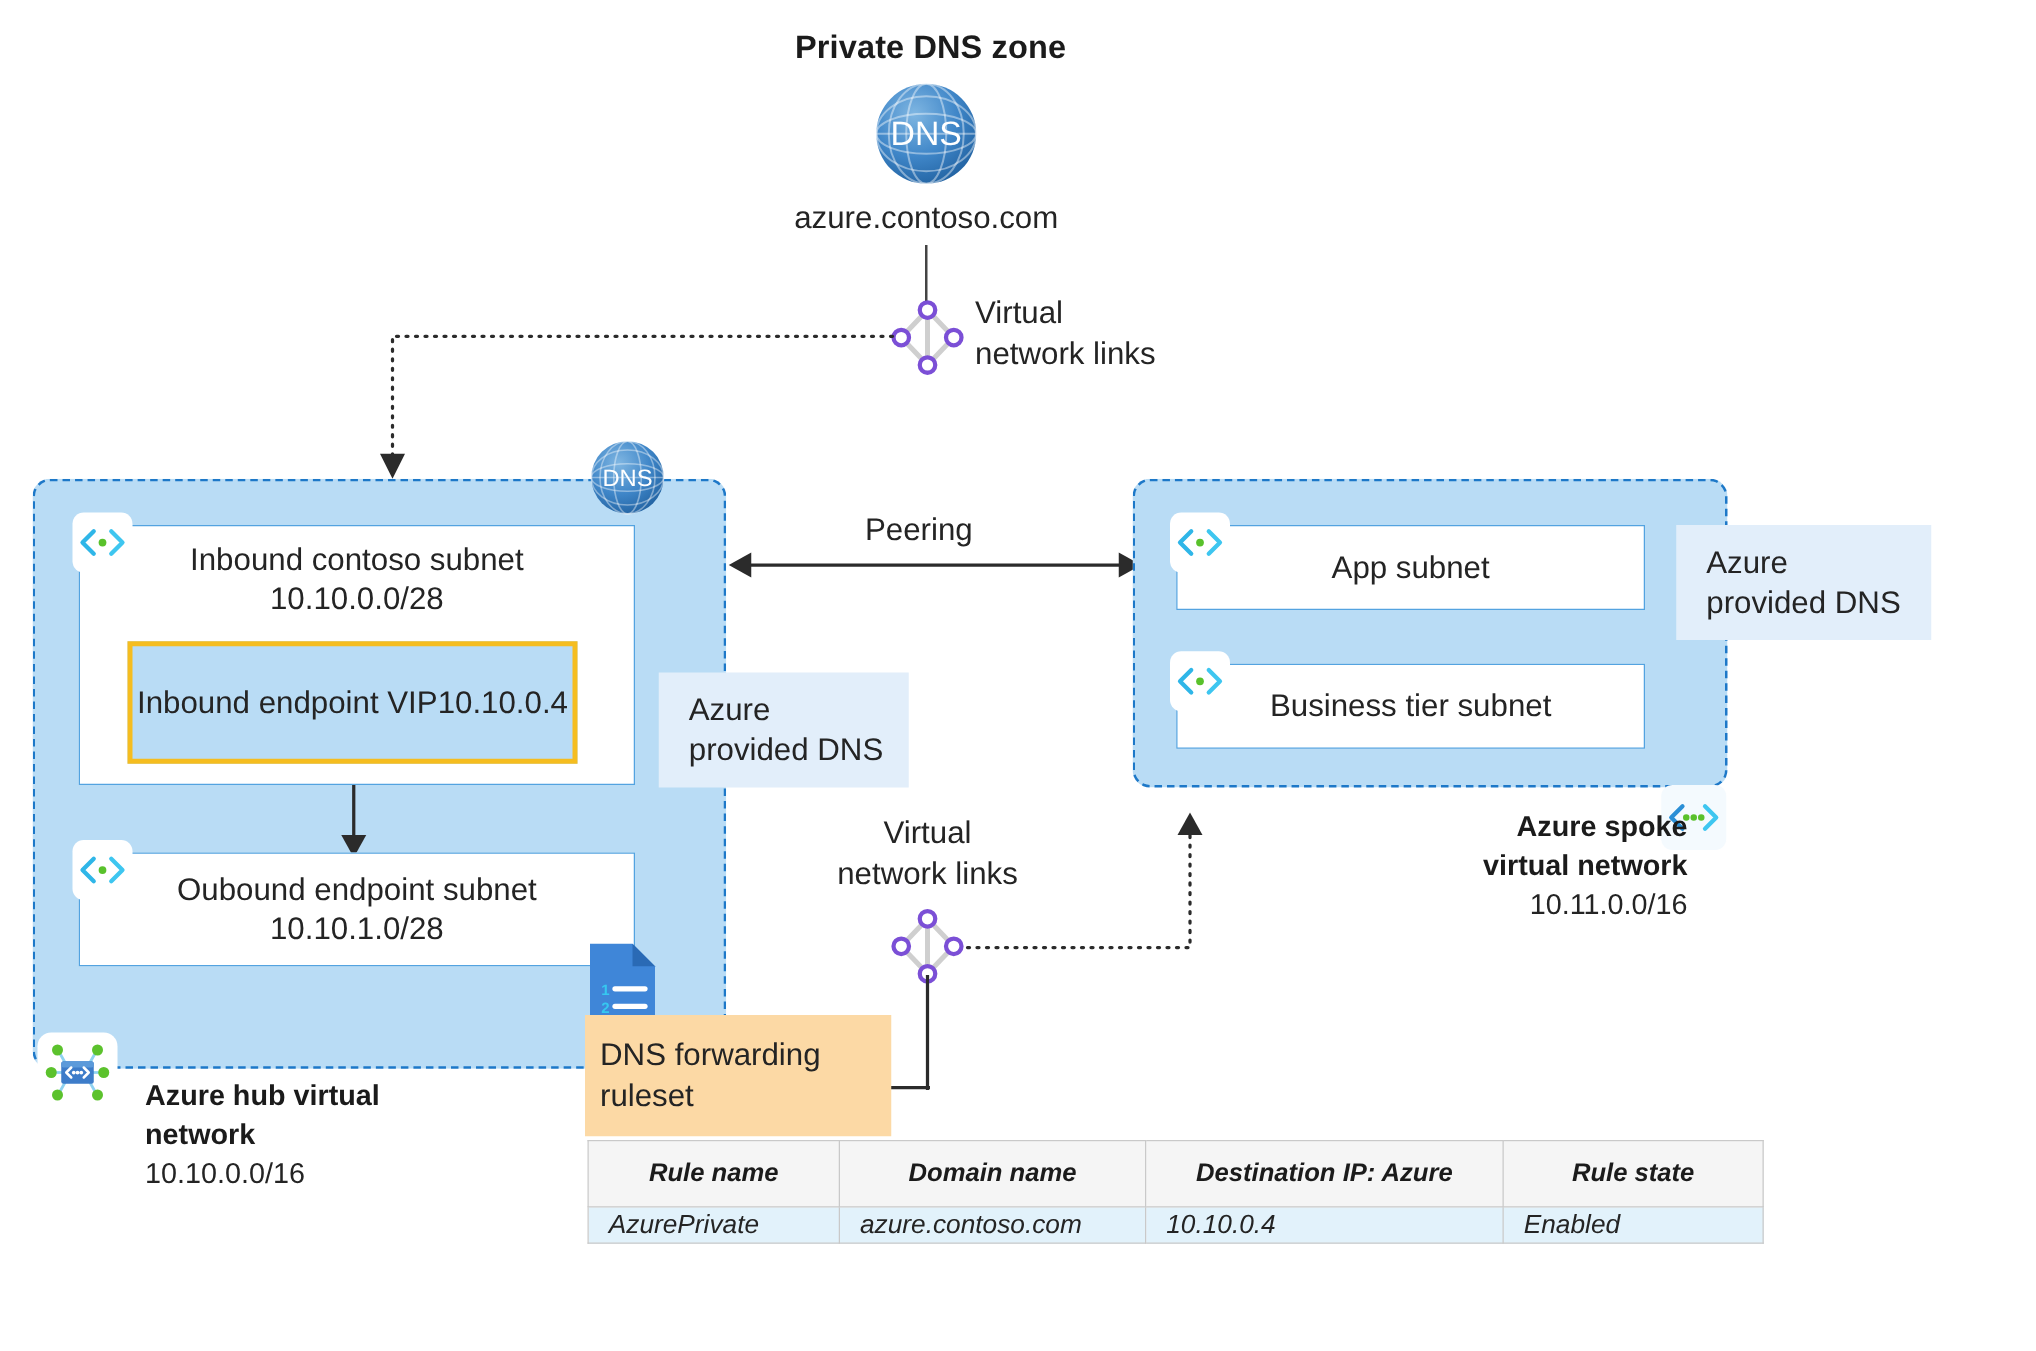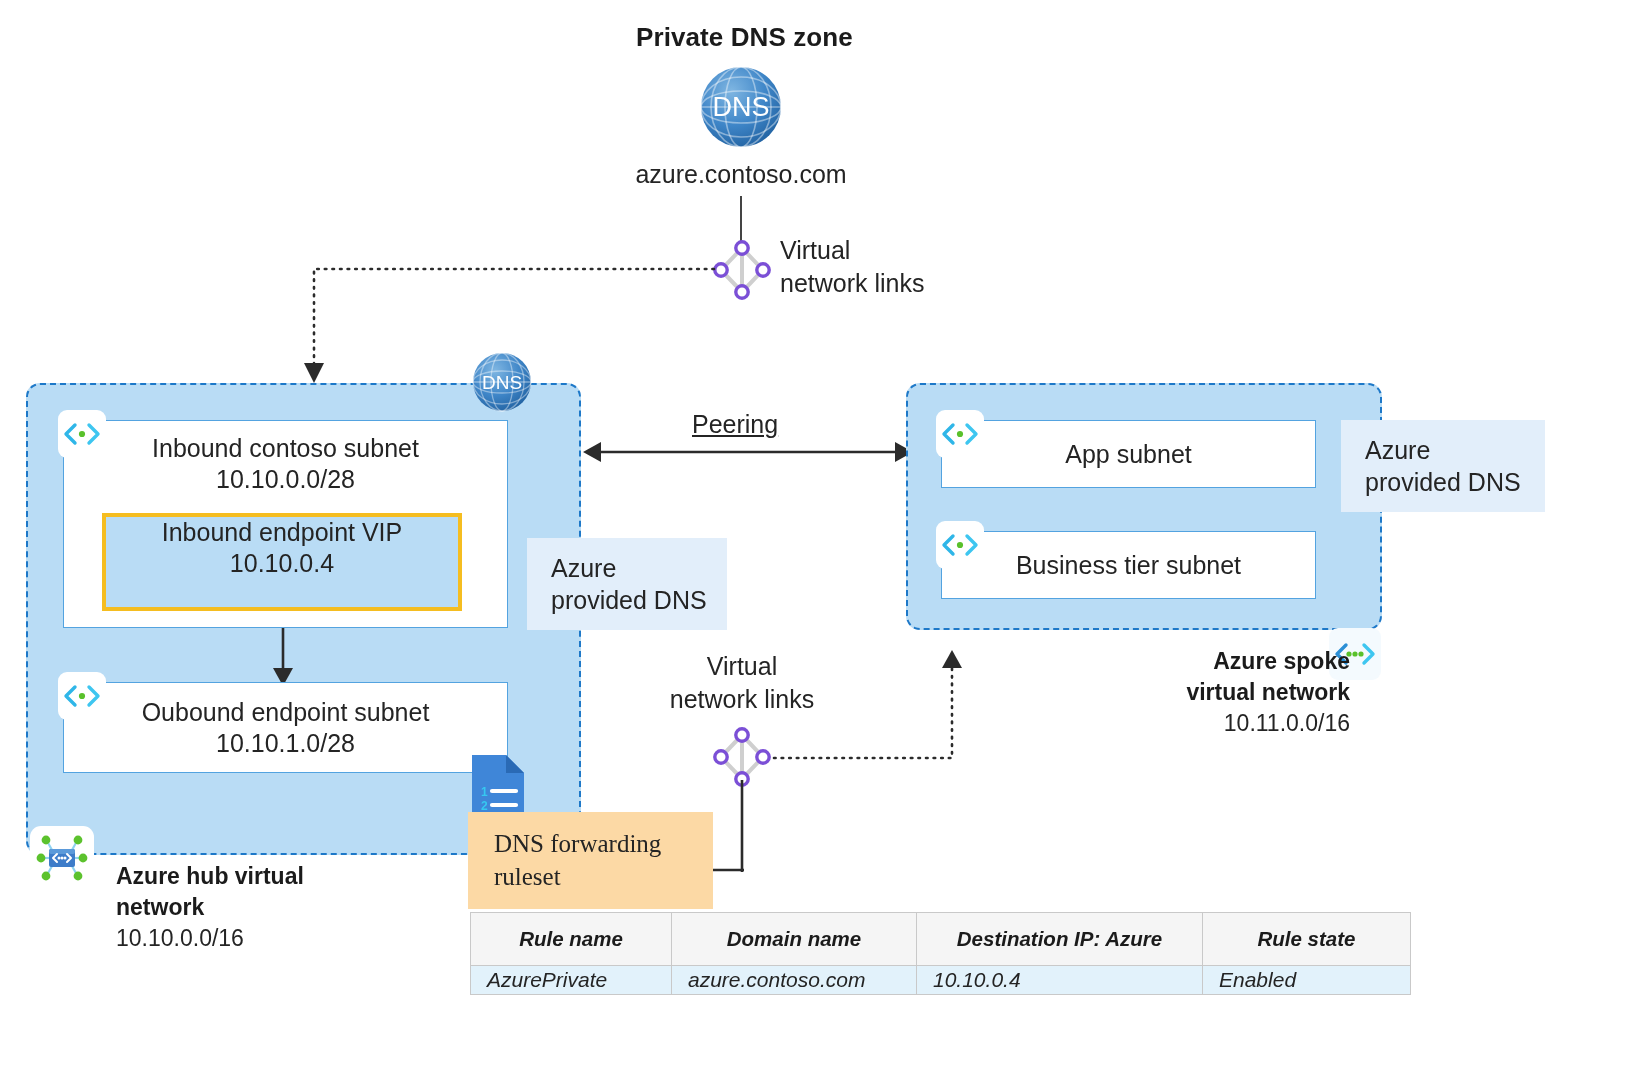--- a/index.html
+++ b/index.html
@@ -69,23 +69,23 @@
     color: #242424;
     text-align: center;
     line-height: 1.22;
     width: 100%;
   }
   .vip-box {
     background: #b9dcf5;
     border: 4px solid #f5bd20;
     box-sizing: border-box;
     display: flex;
-    flex-direction: column;
+    flex-direction: row;
     align-items: center;
-    justify-content: flex-start;
+    justify-content: center;
   }
 
   
   .callout-blue {
     background: #e2eefa;
     box-sizing: border-box;
     display: flex;
     align-items: center;
   }
   .callout-blue .ctxt {
@@ -97,22 +97,21 @@
   .callout-orange {
     background: #fcd9a5;
     box-sizing: border-box;
     display: flex;
     align-items: center;
   }
   .callout-orange .ctxt {
     font-size: 25px;
     color: #242424;
     line-height: 1.3;
-    padding-left: 26px;
-    font-family: Liberation Serif, serif;
+    padding-left: 12px;
   }
 
   
   table.rules {
     border-collapse: collapse;
     font-size: 20px;
     font-style: italic;
   }
   table.rules th {
     background: #f5f5f5;
@@ -316,21 +315,21 @@
     <div class="label-plain">10.10.0.0/16</div>
   </div>
 
   <div class="abs callout-blue" style="left:527px; top:538px; width:200px; height:92px;">
     <div class="ctxt">
       <div>Azure</div>
       <div>provided DNS</div>
     </div>
   </div>
 
-  <div class="abs plain" style="left:692px; top:408px;text-decoration:underline;">Peering</div>
+  <div class="abs plain" style="left:692px; top:408px;">Peering</div>
 
   <svg class="abs" style="left:583px; top:440px;" width="330" height="24">
     <line x1="16" y1="12" x2="314" y2="12" stroke="#2b2b2b" stroke-width="2.6"></line>
     <polygon points="18,2 18,22 0,12" fill="#2b2b2b"></polygon>
     <polygon points="312,2 312,22 330,12" fill="#2b2b2b"></polygon>
   </svg>
 
   <div class="abs vnet" style="left:906px; top:383px; width:476px; height:247px;"></div>
 
   <div class="abs subnet-box" style="left:941px; top:420px; width:375px; height:68px;">

